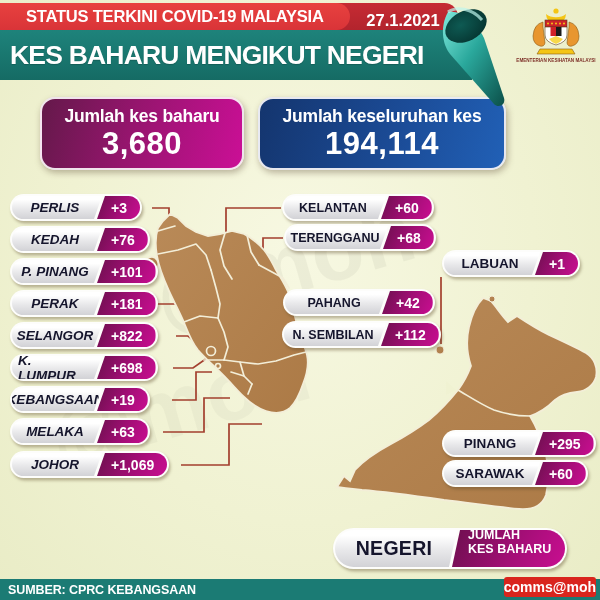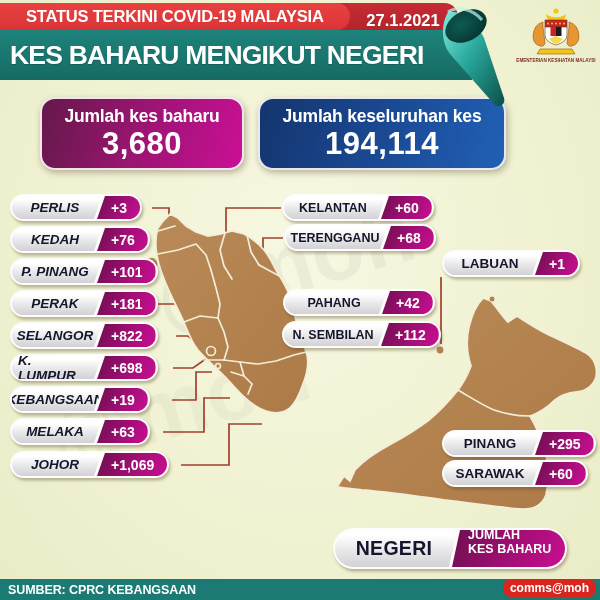--- a/index.html
+++ b/index.html
@@ -51,21 +51,21 @@
   .legend{height:41px;border-radius:41px;}
   .legend .lbl{width:122px;border-radius:38px 0 0 38px;font-size:19.5px;letter-spacing:.3px;}
   .legend .val{border-radius:0 38px 38px 0;flex-direction:column;line-height:1.05;
     font-size:12.5px;align-items:flex-start;padding:0 14px 12px 16px;}
 
   
   .footer-bar{position:absolute;left:0;bottom:0;width:600px;height:21px;background:#1b7b74;z-index:6;
     display:flex;align-items:center;}
   .footer-bar .src{color:#fff;font-weight:700;font-size:12.5px;padding-left:8px;letter-spacing:-.1px;}
   .credit{position:absolute;right:4px;bottom:3px;background:#d9251d;color:#fff;font-weight:700;
-    font-size:12px;padding:2px 7px;border-radius:8px;z-index:7;}
+    font-size:14px;padding:2px 0;border-radius:3px;z-index:7;}
 
   .mapsvg{position:absolute;left:0;top:0;z-index:2;}
 </style>
 </head>
 <body>
 
 <div id="stage">
 
   <svg class="mapsvg" width="600" height="600" viewBox="0 0 600 600">
     <defs>

